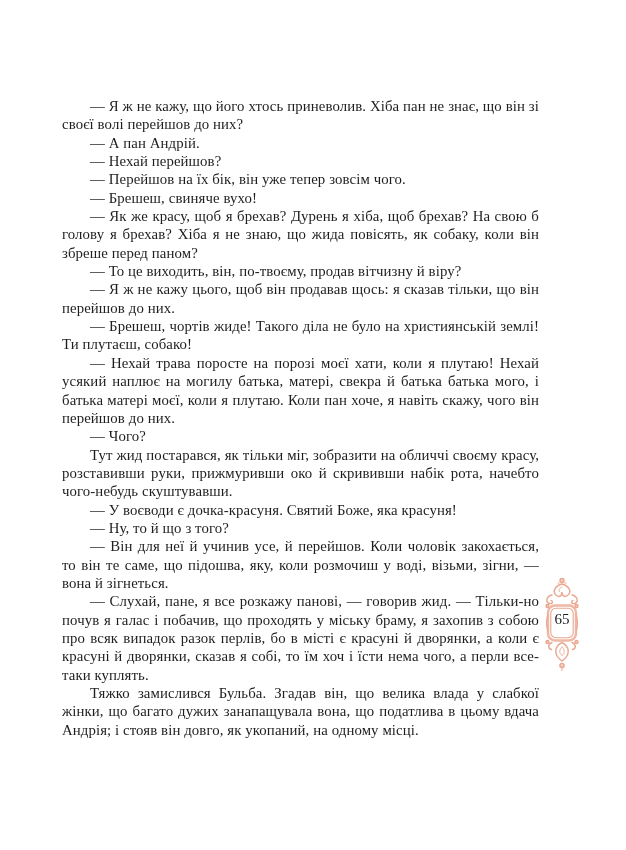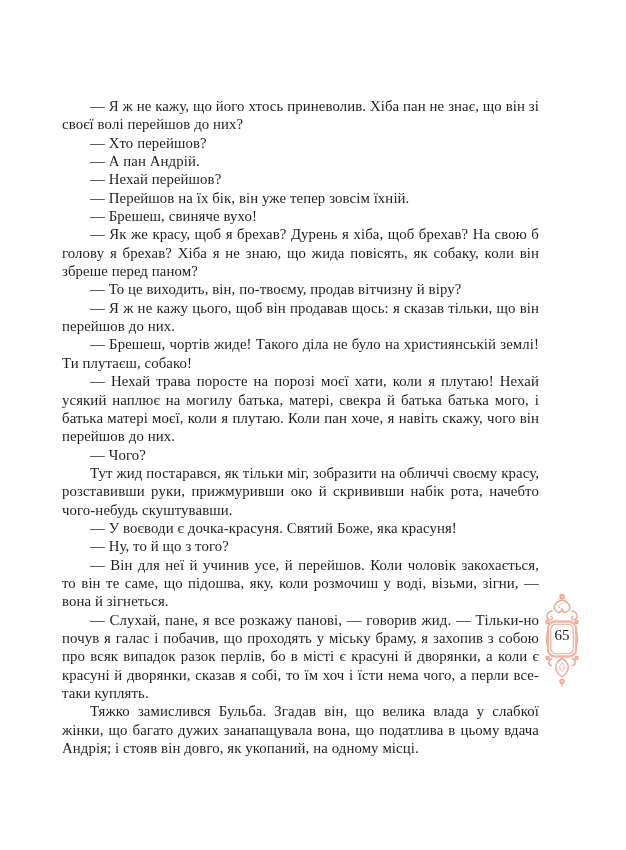--- a/index.html
+++ b/index.html
@@ -27,21 +27,21 @@
     letter-spacing: 0.1px;
   }
   .text-block p {
     margin: 0;
     padding: 0;
     text-indent: 28px;
   }
   .ornament-wrap {
     position: absolute;
     left: 537px;
-    top: 592px;
+    top: 576px;
     width: 50px;
     height: 96px;
   }
   .ornament-wrap svg {
     position: absolute;
     left: 0;
     top: 0;
     width: 50px;
     height: 96px;
   }
@@ -57,24 +57,23 @@
     line-height: 1;
   }
 </style>
 </head>
 <body>
 
 <div class="page">
 
   <div class="text-block">
     <p>— Я ж не кажу, що його хтось приневолив. Хіба пан не знає, що він зі своєї волі перейшов до них?</p>
-    <p>— Хто перейшов?</p>
     <p>— А пан Андрій.</p>
     <p>— Нехай перейшов?</p>
-    <p>— Перейшов на їх бік, він уже тепер зовсім їхній.</p>
+    <p>— Перейшов на їх бік, він уже тепер зовсім чого.</p>
     <p>— Брешеш, свиняче вухо!</p>
     <p>— Як же красу, щоб я брехав? Дурень я хіба, щоб брехав? На свою б голову я брехав? Хіба я не знаю, що жида повісять, як собаку, коли він збреше перед паном?</p>
     <p>— То це виходить, він, по-твоєму, продав вітчизну й віру?</p>
     <p>— Я ж не кажу цього, щоб він продавав щось: я сказав тільки, що він перейшов до них.</p>
     <p>— Брешеш, чортів жиде! Такого діла не було на християнській землі! Ти плутаєш, собако!</p>
     <p>— Нехай трава поросте на порозі моєї хати, коли я плутаю! Нехай усякий наплює на могилу батька, матері, свекра й батька батька мого, і батька матері моєї, коли я плутаю. Коли пан хоче, я навіть скажу, чого він перейшов до них.</p>
     <p>— Чого?</p>
     <p>Тут жид постарався, як тільки міг, зобразити на обличчі своєму красу, розставивши руки, прижмуривши око й скрививши набік рота, начебто чого-небудь скуштувавши.</p>
     <p>— У воєводи є дочка-красуня. Святий Боже, яка красуня!</p>
     <p>— Ну, то й що з того?</p>

